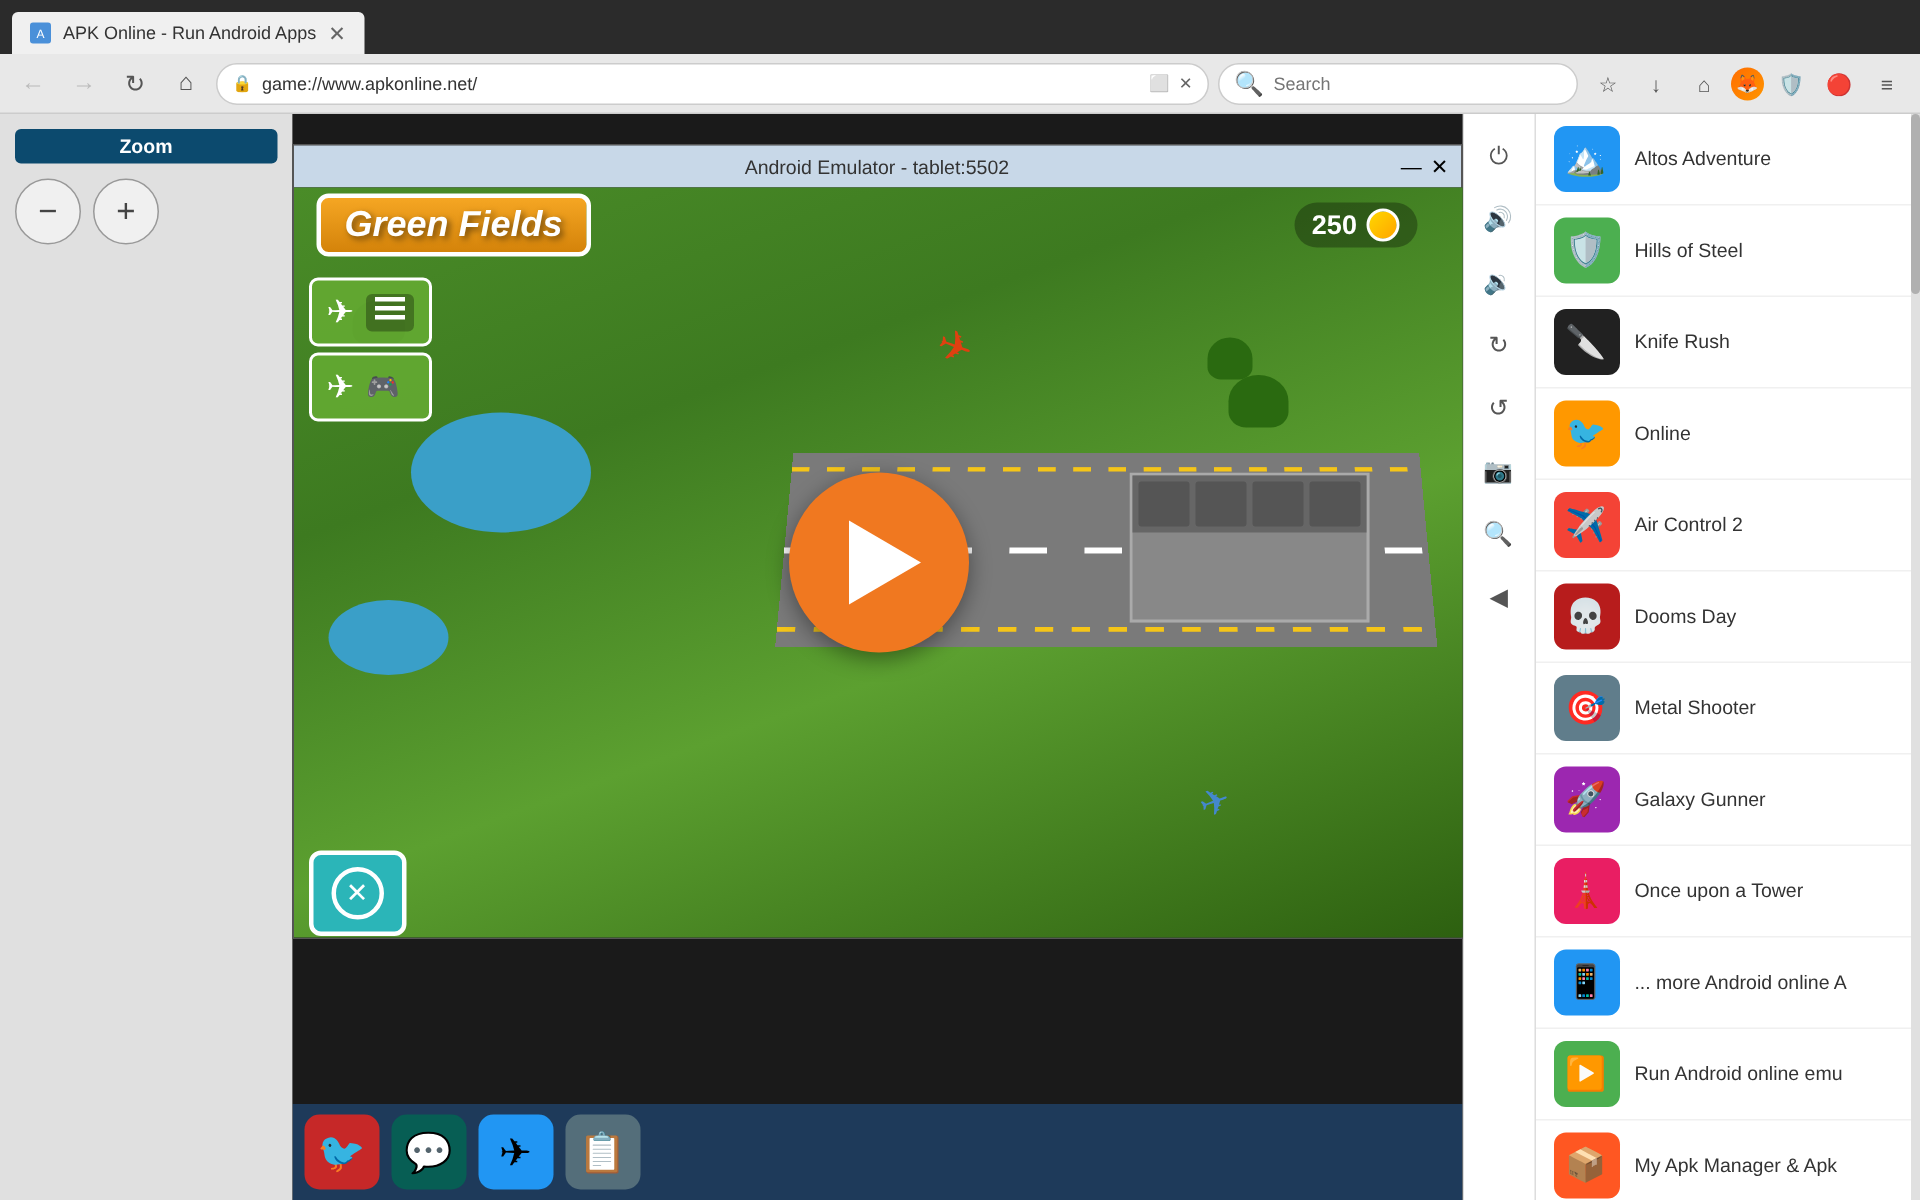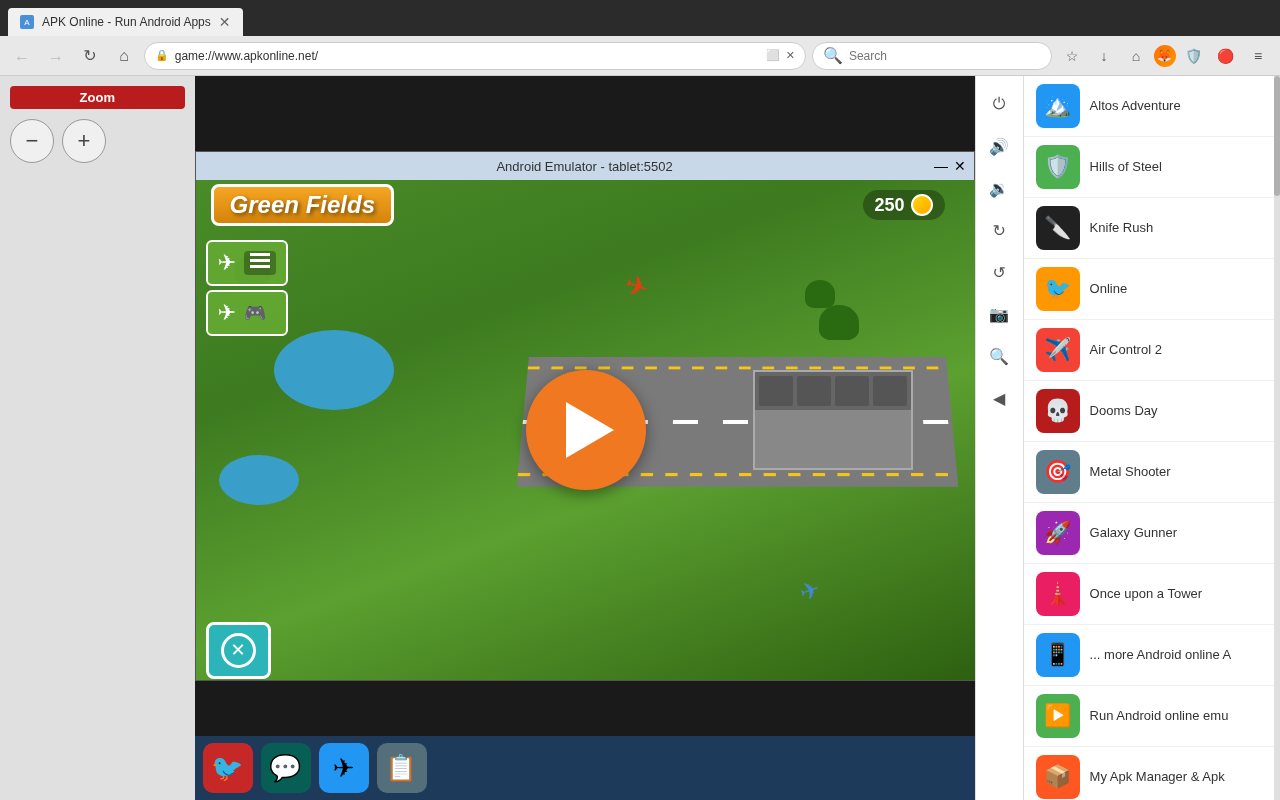--- a/index.html
+++ b/index.html
@@ -123,21 +123,21 @@
     
     .left-panel {
       width: 210px;
       background: #e0e0e0;
       padding: 10px;
       display: flex;
       flex-direction: column;
       gap: 10px;
     }
     .zoom-bar {
-      background: #b91c1c;
+      background: #0c4a6e;
       color: white;
       font-size: 13px;
       font-weight: bold;
       padding: 4px 10px;
       border-radius: 4px;
       text-align: center;
     }
     .zoom-controls {
       display: flex;
       gap: 8px;
@@ -453,21 +453,21 @@
     <div class="zoom-bar">Zoom</div>
     <div class="zoom-controls">
       <button class="zoom-btn">−</button>
       <button class="zoom-btn">+</button>
     </div>
   </div>
 
   <div class="emulator-panel">
     <div class="center-area">
 
-      <div style="background:#1a1a1a; flex:1; display:flex; flex-direction:column; align-items:center; justify-content:center; padding-top: 20px;">
+      <div style="background:#1a1a1a; flex:1; display:flex; flex-direction:column; align-items:center; justify-content:flex-start; padding-top: 20px;">
         <div class="emulator-window">
           <div class="emulator-titlebar">
             <span>Android Emulator - tablet:5502</span>
             <div style="position:absolute; right:8px; display:flex; gap:6px;">
               <button style="border:none;background:transparent;cursor:pointer;font-size:14px;">—</button>
               <button style="border:none;background:transparent;cursor:pointer;font-size:14px;">✕</button>
             </div>
           </div>
 
           <div class="emulator-game">

